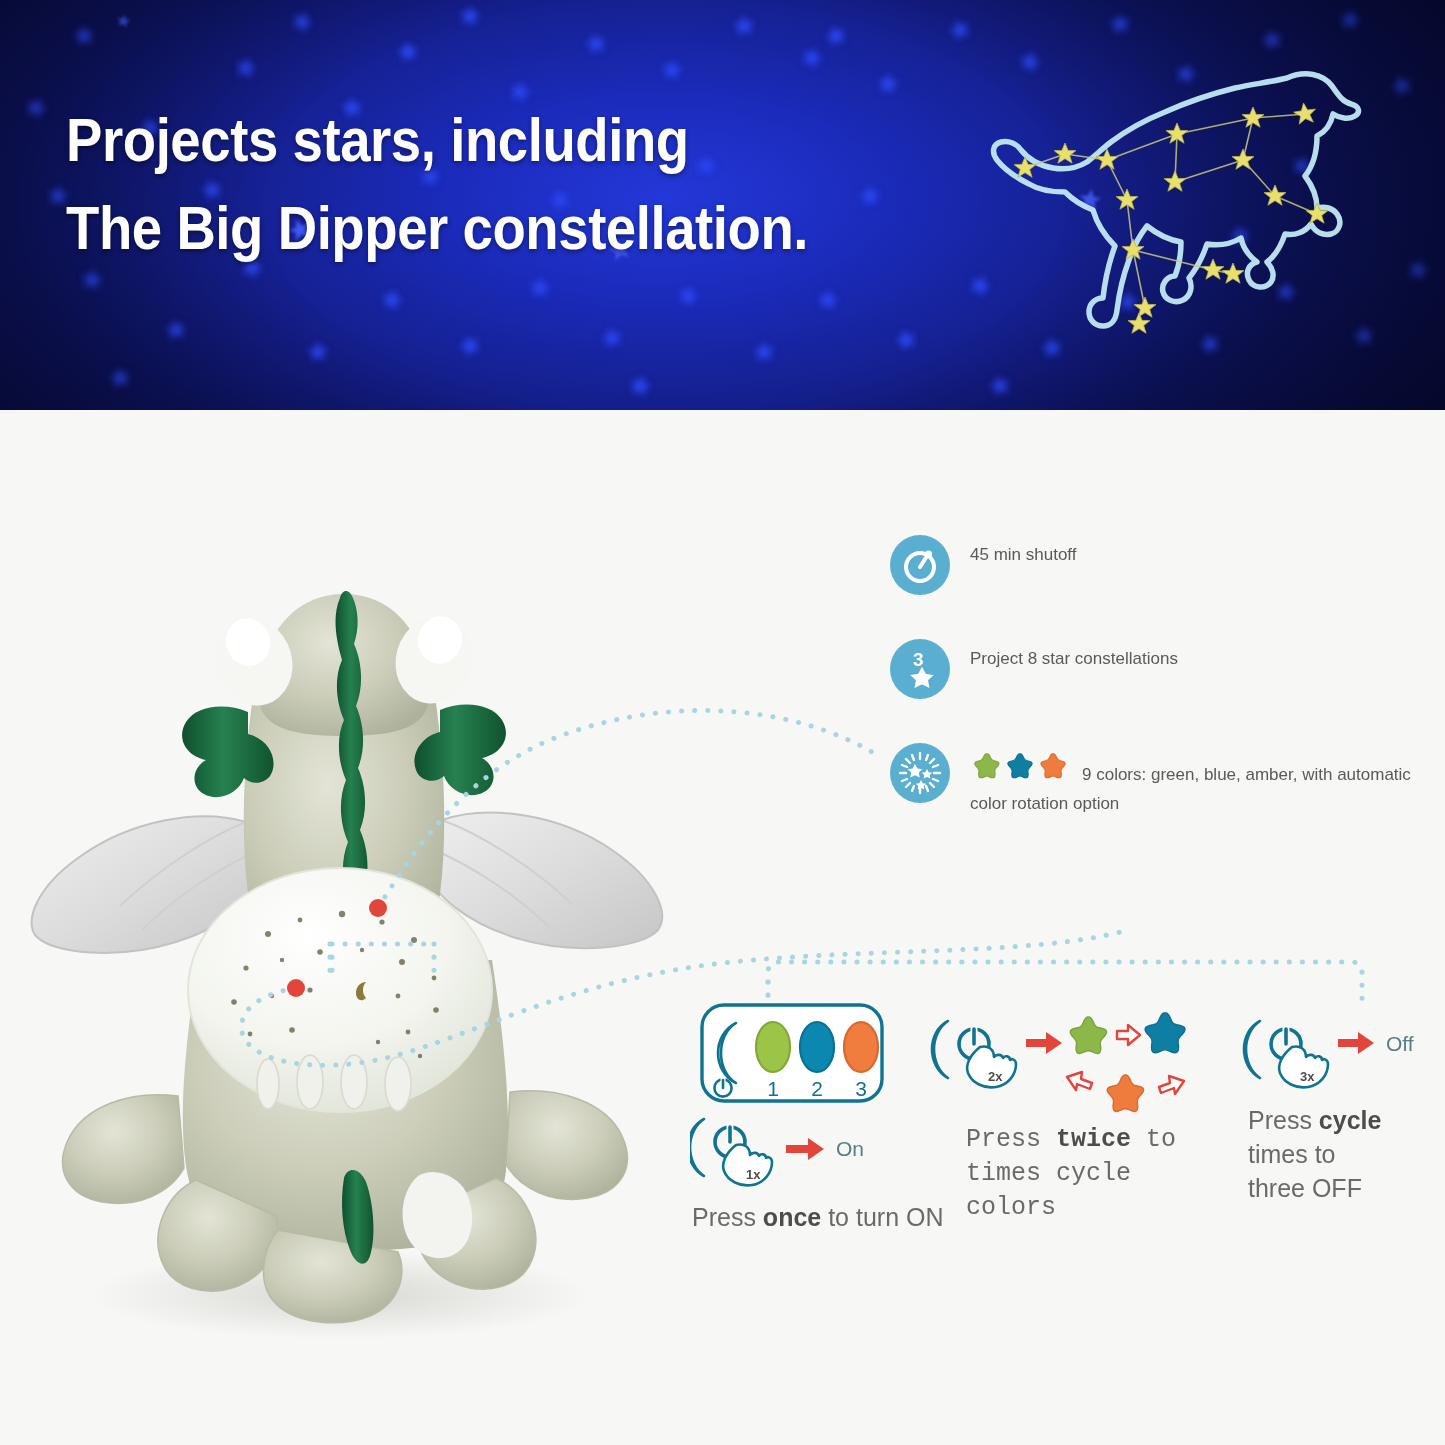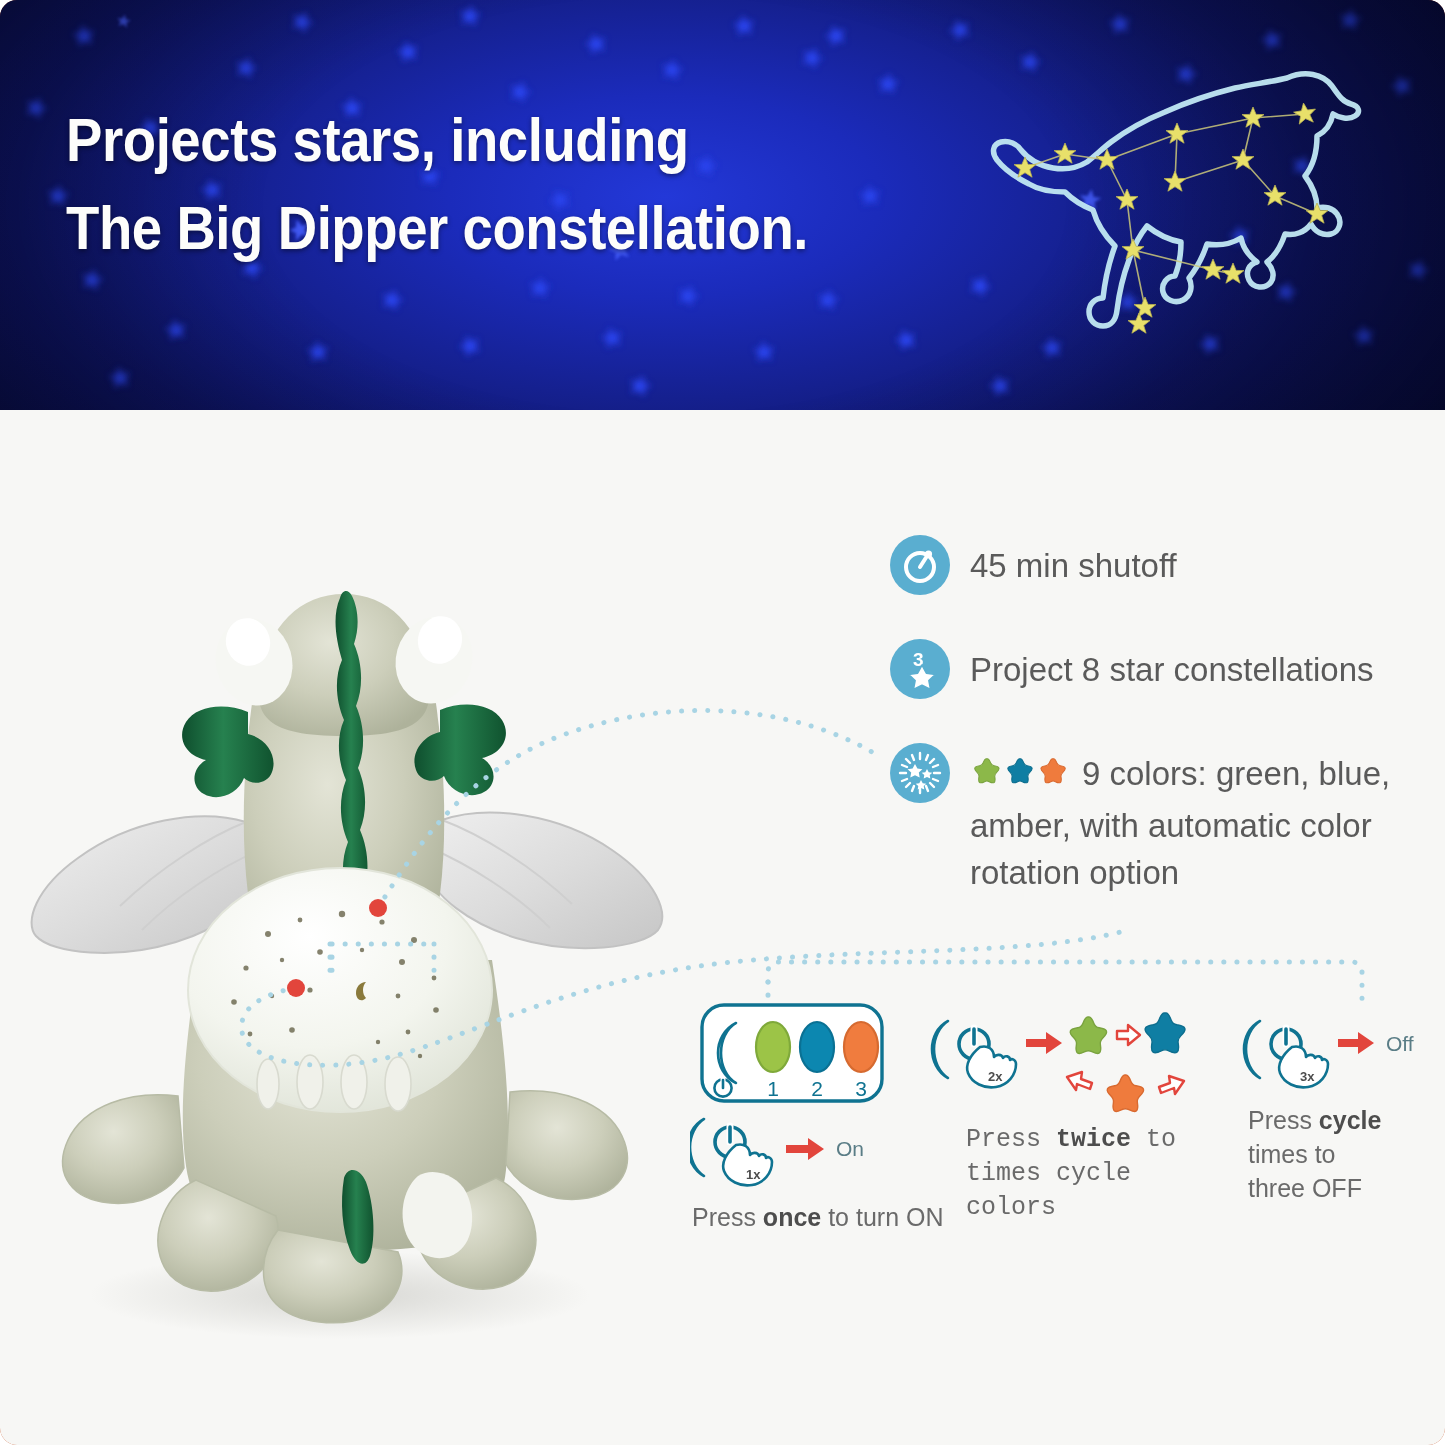--- a/index.html
+++ b/index.html
@@ -7,21 +7,20 @@
     padding: 0;
     background: #ffffff;
   }
   #page {
     position: relative;
     width: 1445px;
     height: 1445px;
     overflow: hidden;
     background: #c2410c;
     font-family: "Liberation Sans", sans-serif;
-    border-radius: 17px;
   }
 
   
   #banner {
     position: absolute;
     left: 0; top: 0;
     width: 1445px; height: 410px;
     overflow: hidden;
     background:
       radial-gradient(ellipse 900px 420px at 46% 48%, #2338d8 0%, #1b2bbb 24%, #15208f 48%, #0e1461 72%, #090c3c 100%);
@@ -65,21 +64,21 @@
   .feature-icon {
     flex: 0 0 auto;
     width: 60px; height: 60px;
     border-radius: 50%;
     background: #5aaed0;
     display:flex; align-items:center; justify-content:center;
     margin-right: 20px;
   }
   .feature-text {
     color: #5a5a5a;
-    font-size: 33px;
+    font-size: 17px;
     line-height: 1.42;
     padding-top: 8px;
   }
   .inline-stars { display:inline-block; vertical-align: -5px; margin-right: 4px; }
 
   
   #instructions { position:absolute; left: 690px; top: 585px; width: 745px; height: 250px; }
   .instr-caption {
     position:absolute;
     color:#6a6a6a;

